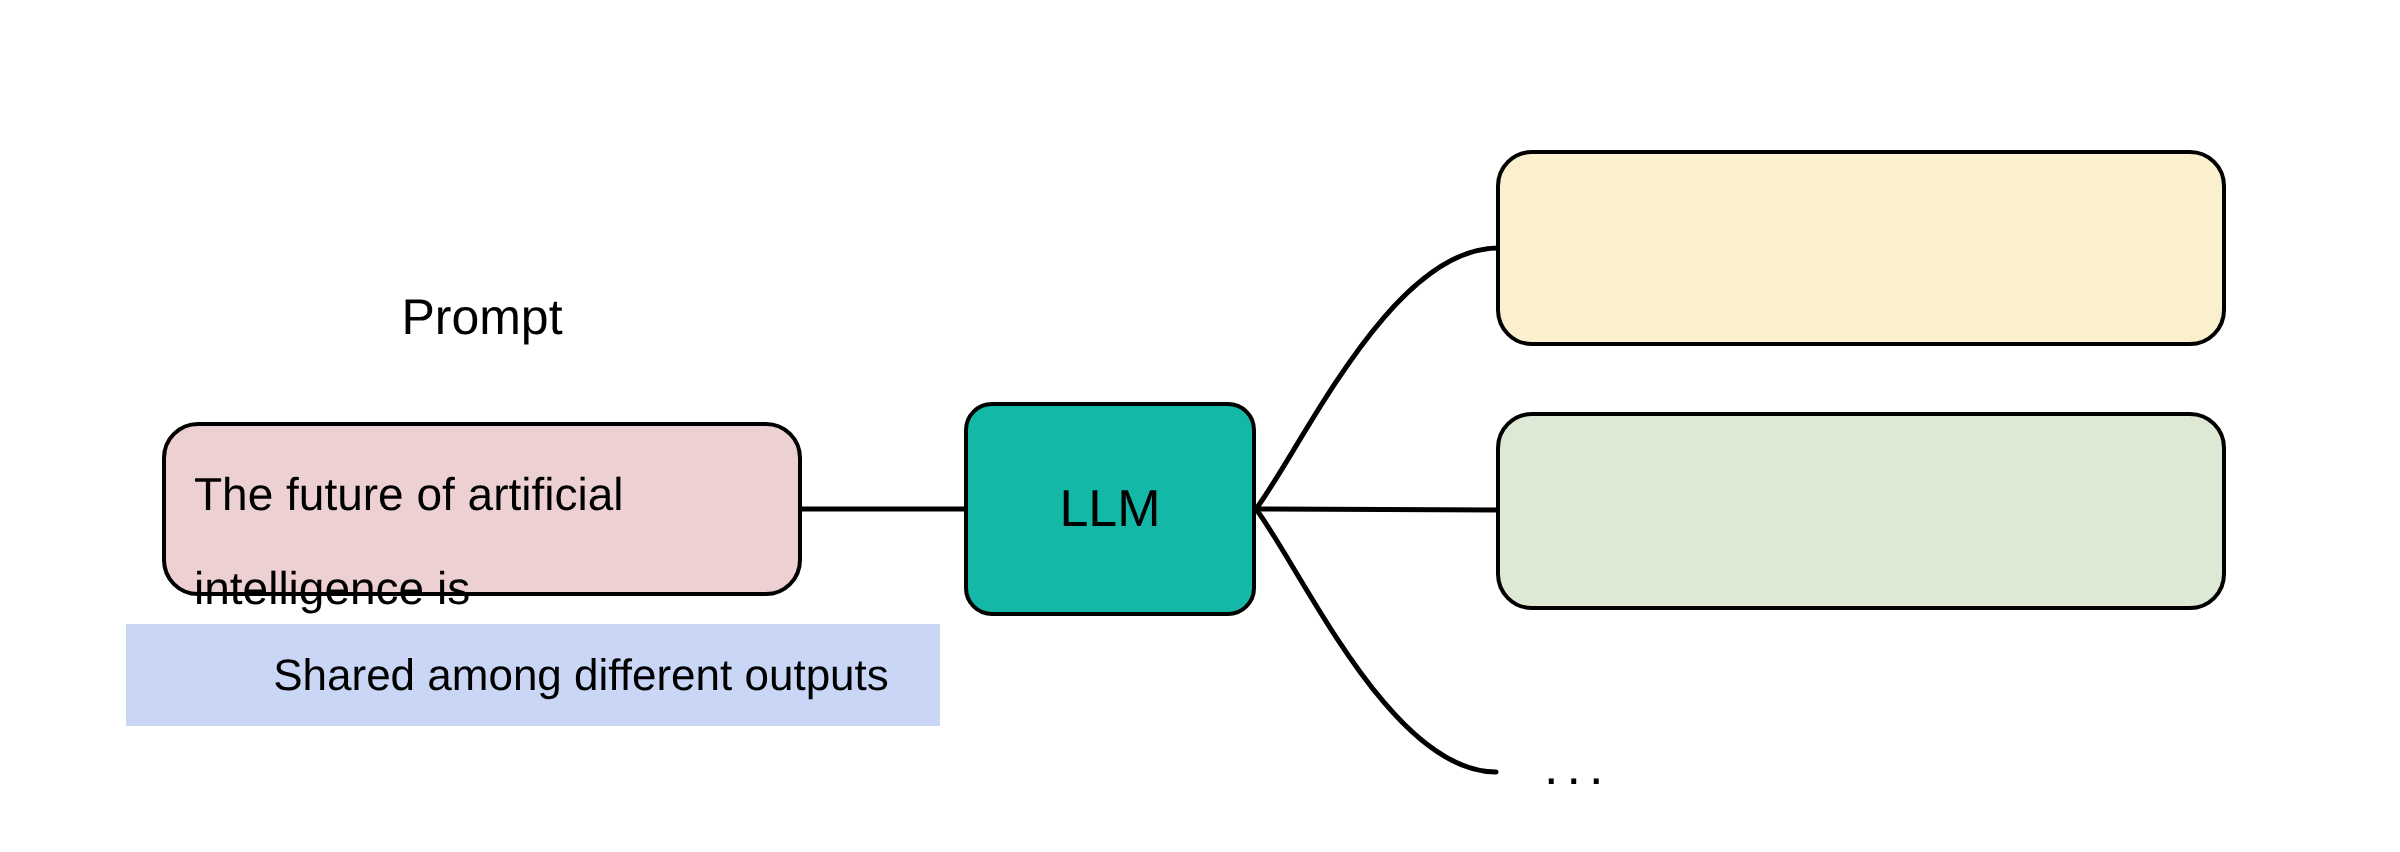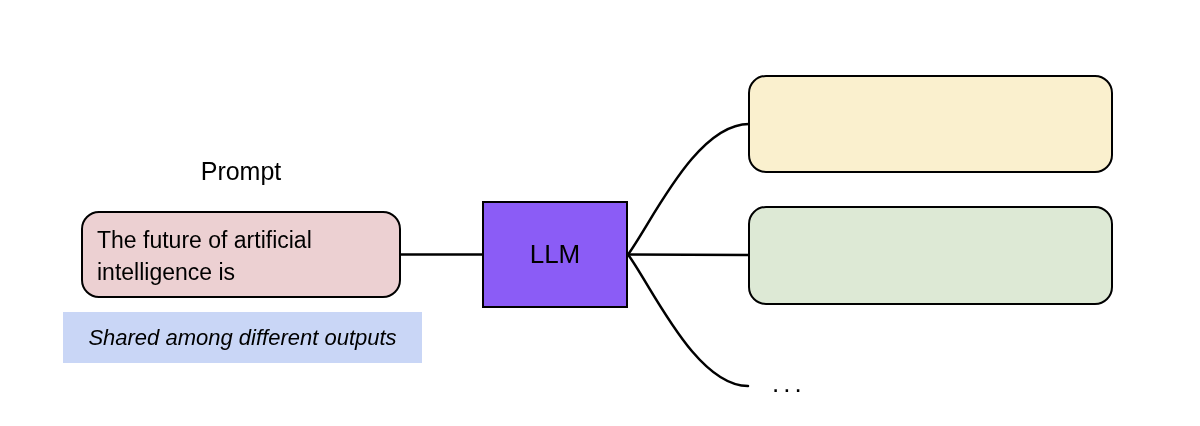--- a/index.html
+++ b/index.html
@@ -26,52 +26,52 @@
     box-sizing: border-box;
     border: 2.5px solid #000000;
     z-index: 2;
   }
   .rounded {
     border-radius: 18px;
   }
   .prompt-label {
     position: absolute;
     left: 81px;
-    top: 157px;
+    top: 145px;
     width: 320px;
     text-align: center;
     font-size: 25px;
     color: #000000;
     z-index: 2;
   }
   .prompt-box {
     left: 81px;
     top: 211px;
     width: 320px;
     height: 87px;
     background: #ecd0d2;
     padding: 11px 14px;
     font-size: 23px;
-    line-height: 32px;
+    line-height: 47px;
     color: #000000;
   }
   .note-band {
     position: absolute;
     left: 63px;
     top: 312px;
     width: 359px;
     height: 51px;
     background: #c9d6f6;
     display: flex;
     align-items: center;
     justify-content: center;
     font-size: 22px;
-    font-style: italic;
     color: #000000;
     z-index: 2;
+    padding-left: 48px;
   }
   .llm-box {
     left: 482px;
     top: 201px;
     width: 146px;
     height: 107px;
     background: #ebebeb;
     display: flex;
     align-items: center;
     justify-content: center;
@@ -123,21 +123,21 @@
     <path d="M628,254.5 L749,255" fill="none" stroke="#000000" stroke-width="2.5"></path>
     <path d="M628,254.5 C652,287 696,386 748,386" fill="none" stroke="#000000" stroke-width="2.5" stroke-linecap="round"></path>
   </svg>
 
   <div class="prompt-label">Prompt</div>
 
   <div class="node rounded prompt-box" style="background-color: rgb(236, 208, 210);">The future of artificial intelligence is</div>
 
   <div class="note-band" style="background-color: rgb(201, 214, 246);">Shared among different outputs</div>
 
-  <div class="node llm-box" style="background-color: #8b5cf6;">LLM</div>
+  <div class="node llm-box" style="background-color: #14b8a6; border-radius: 14px;">LLM</div>
 
 
   <div class="node rounded output-box-1" style="background-color: rgb(250, 240, 206);"></div>
 
   <div class="node rounded output-box-2" style="background-color: rgb(221, 233, 213);"></div>
 
   <div class="ellipsis">...</div>
 
 </div>
 

